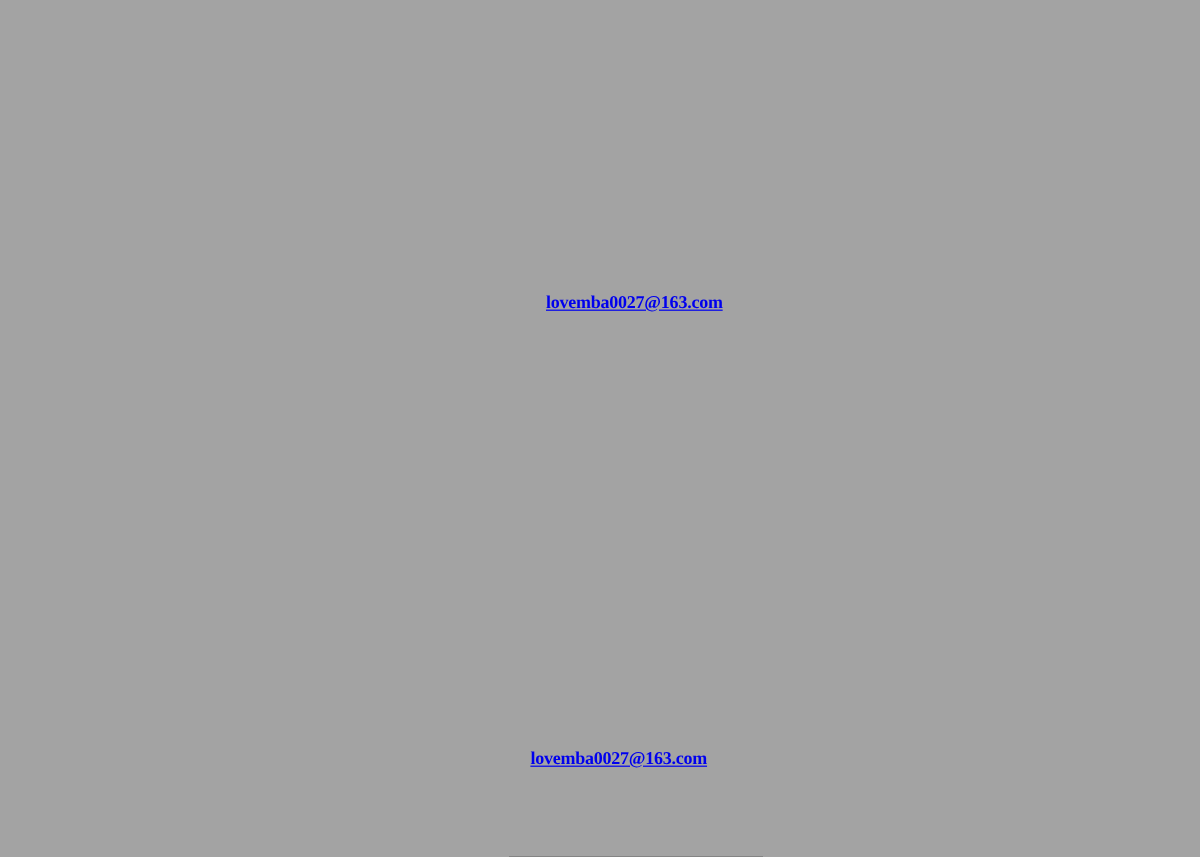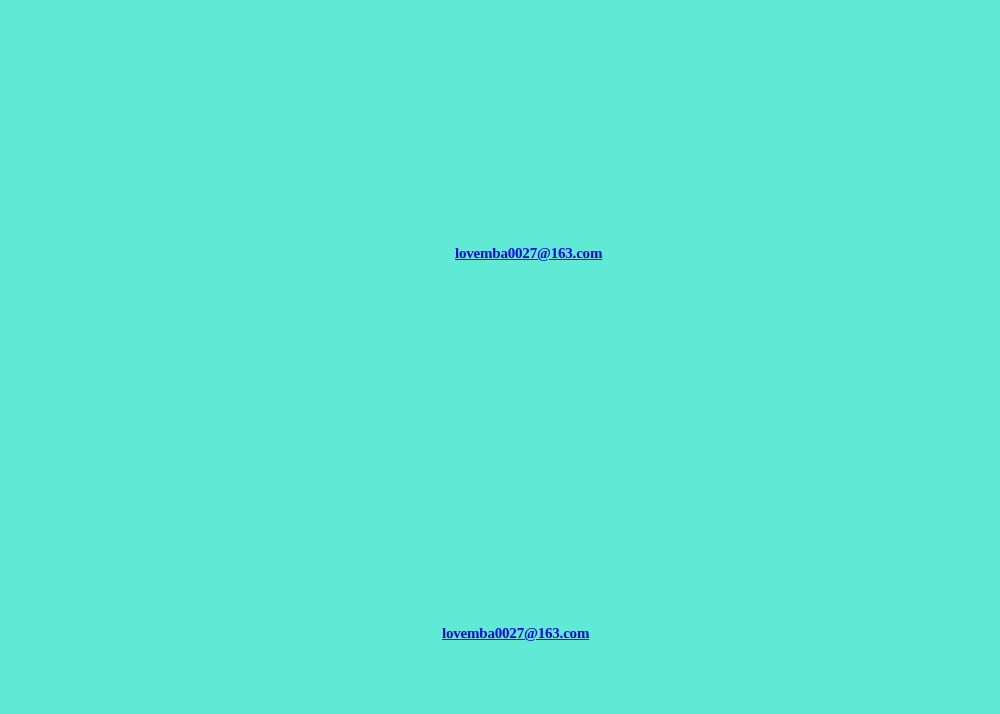--- a/index.html
+++ b/index.html
@@ -13,21 +13,21 @@
     position: relative;
     overflow: hidden;
     font-family: "Liberation Serif", serif;
   }
   .page {
     position: absolute;
     left: 0;
     top: 0;
     width: 1000px;
     height: 714px;
-    background: #5eead4;
+    background: #a3a3a3;
   }
   .email-link {
     position: absolute;
     color: #0000ee;
     text-decoration: underline;
     font-weight: bold;
     font-family: "Liberation Serif", serif;
     white-space: nowrap;
     cursor: pointer;
   }

